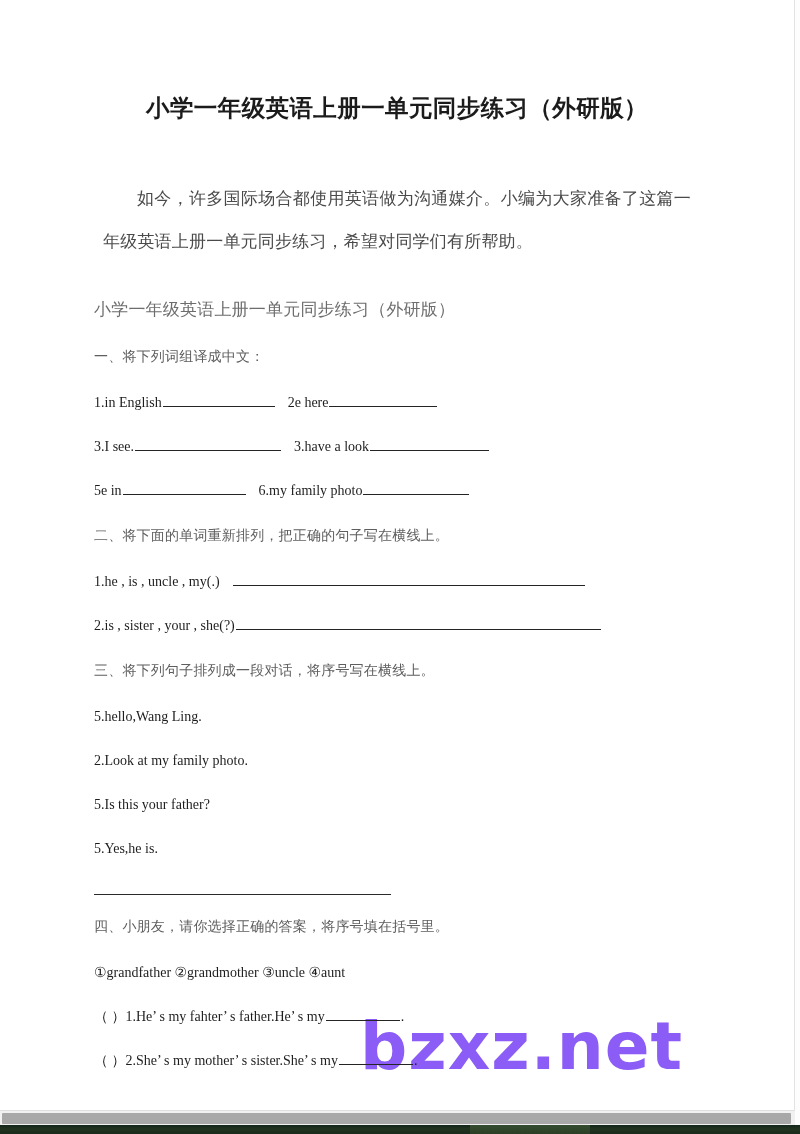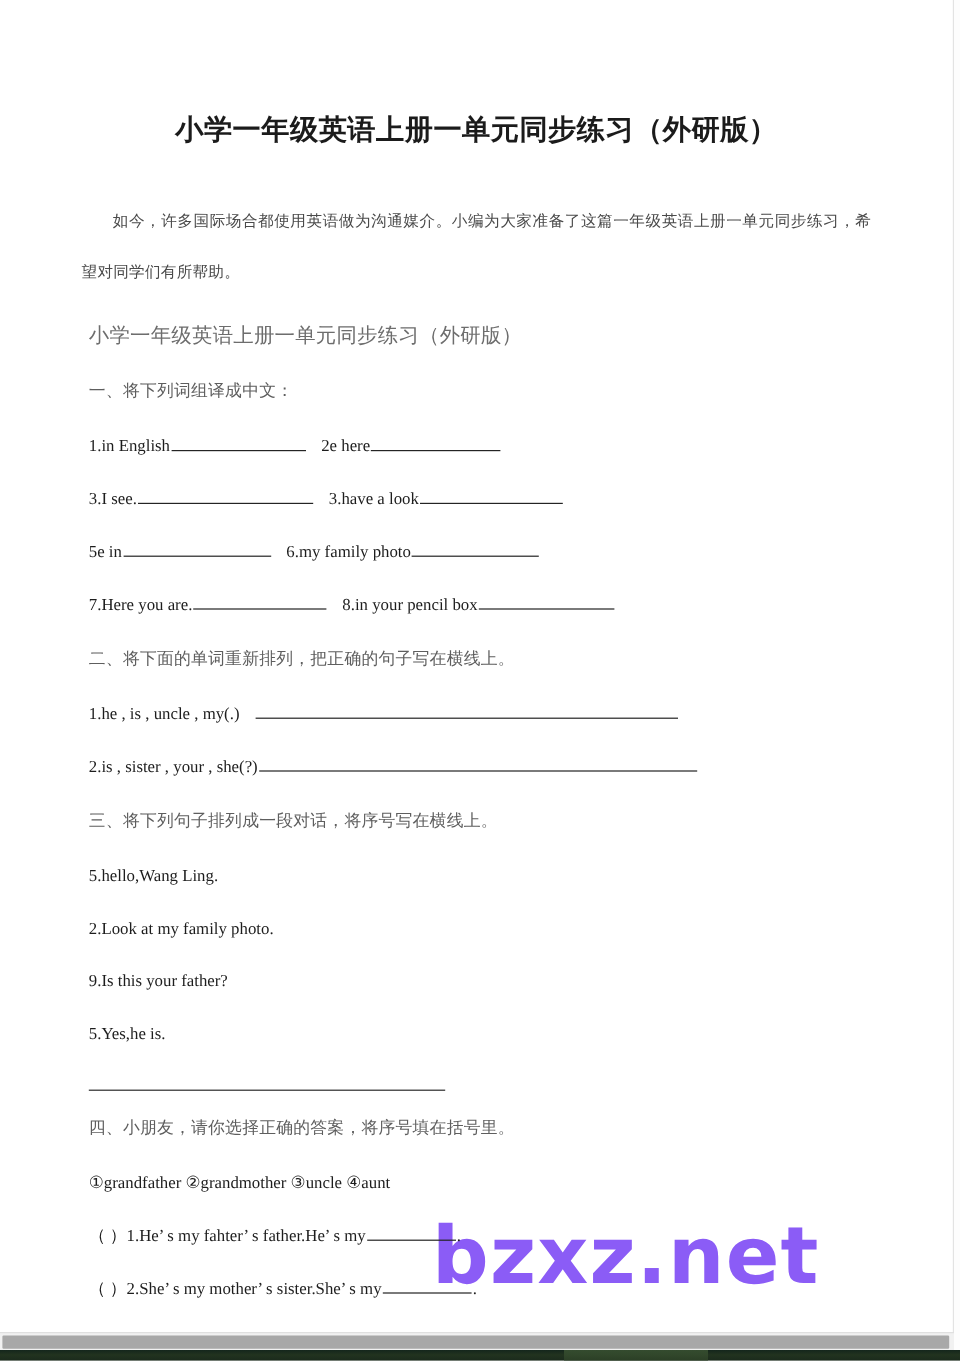--- a/index.html
+++ b/index.html
@@ -29,40 +29,40 @@
     width: 795px;
     height: 1110px;
     background: #ffffff;
     border-right: 1px solid #e3e3e3;
     box-sizing: border-box;
     overflow: hidden;
   }
 
   .doc-body {
     position: relative;
-    padding: 0 68px;
+    padding: 0 88px;
     z-index: 2;
   }
 
   .doc-title {
     margin: 0;
     padding-top: 92px;
     text-align: center;
     font-family: "DejaVu Sans", sans-serif;
     font-weight: bold;
     font-size: 23.5px;
     letter-spacing: 0.4px;
     color: #1b1b1b;
     white-space: nowrap;
   }
 
   .intro {
-    margin: 0;
+    margin: 15px;
     padding-top: 38px;
-    font-size: 13px;
+    font-size: 17px;
     line-height: 43px;
     color: #4a4a4a;
     text-indent: 2em;
     text-align: justify;
     letter-spacing: 0.2px;
   }
 
   .subtitle {
     margin: 0;
     padding-top: 17px;
@@ -182,33 +182,32 @@
       <p class="subtitle">小学一年级英语上册一单元同步练习（外研版）</p>
 
       <p class="sec-head">一、将下列词组译成中文：</p>
 
       <p class="q-line"><span>1.in English</span><span class="blank" style="width:112px"></span><span class="gap-sm"></span><span>2e here</span><span class="blank" style="width:108px"></span></p>
 
       <p class="q-line"><span>3.I see.</span><span class="blank" style="width:146px"></span><span class="gap-sm"></span><span>3.have a look</span><span class="blank" style="width:119px"></span></p>
 
       <p class="q-line"><span>5e in</span><span class="blank" style="width:123px"></span><span class="gap-sm"></span><span>6.my family photo</span><span class="blank" style="width:106px"></span></p>
 
-      <p class="q-line"><span>7.Here you are.</span><span class="blank" style="width:111px"></span><span class="gap-sm"></span><span>8.in your pencil box</span><span class="blank" style="width:113px"></span></p>
 
       <p class="sec-head">二、将下面的单词重新排列，把正确的句子写在横线上。</p>
 
       <p class="q-line"><span>1.he , is , uncle , my(.)</span><span class="gap-sm"></span><span class="blank" style="width:352px"></span></p>
 
       <p class="q-line"><span>2.is , sister , your , she(?)</span><span class="blank" style="width:365px"></span></p>
 
       <p class="sec-head">三、将下列句子排列成一段对话，将序号写在横线上。</p>
 
       <p class="q-line">5.hello,Wang Ling.</p>
       <p class="q-line">2.Look at my family photo.</p>
-      <p class="q-line">9.Is this your father?</p>
+      <p class="q-line">5.Is this your father?</p>
       <p class="q-line">5.Yes,he is.</p>
 
       <div class="answer-rule"></div>
 
       <p class="sec-head">四、小朋友，请你选择正确的答案，将序号填在括号里。</p>
 
       <p class="q-line">①grandfather ②grandmother ③uncle ④aunt</p>
 
       <p class="q-line"><span>（ ）1.He’ s my fahter’ s father.He’ s my</span><span class="blank" style="width:74px"></span><span>.</span></p>
 

